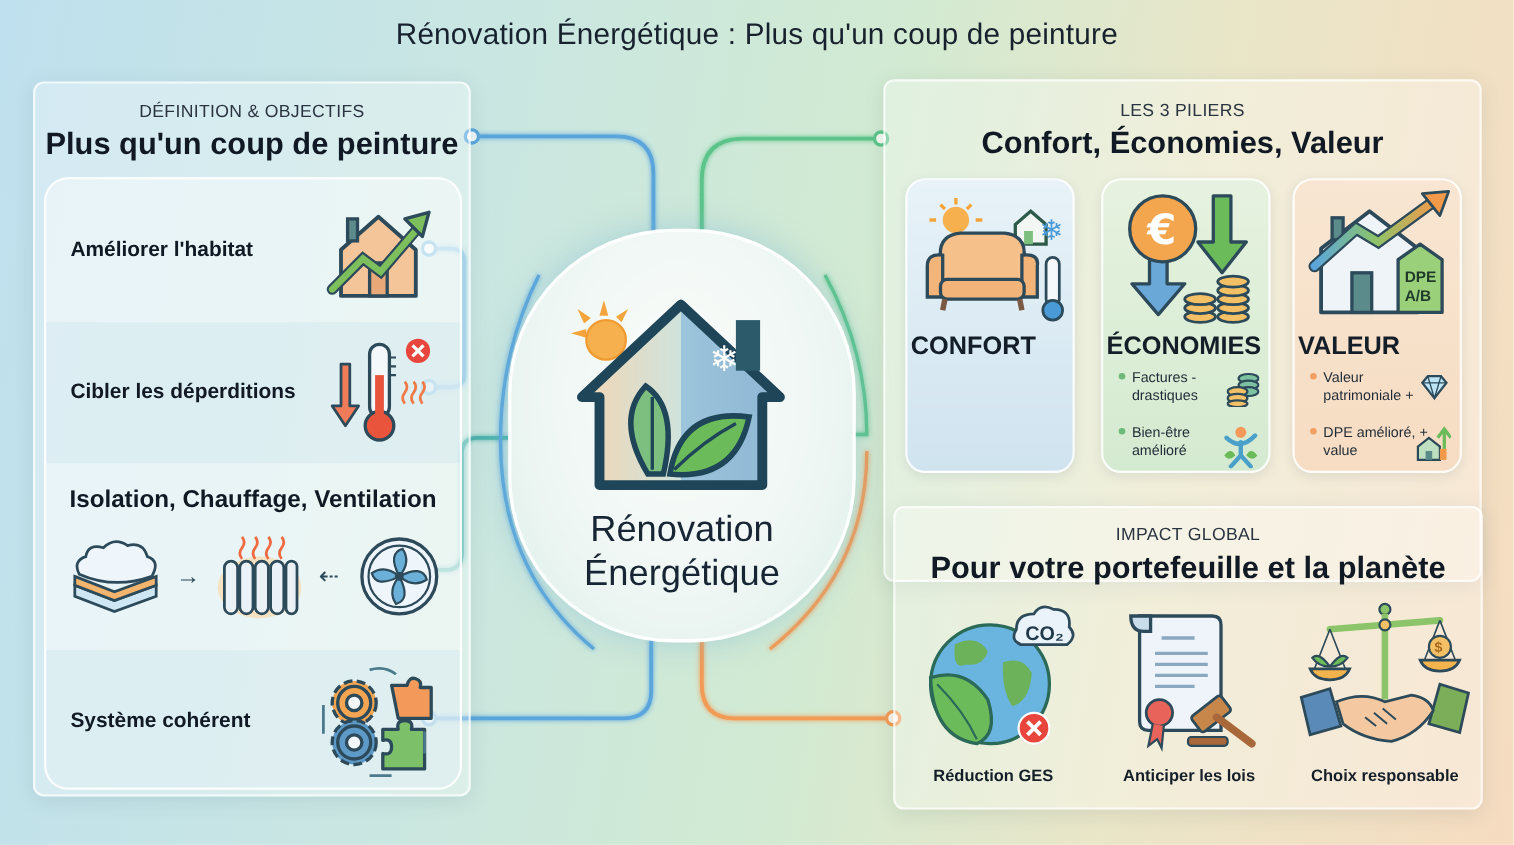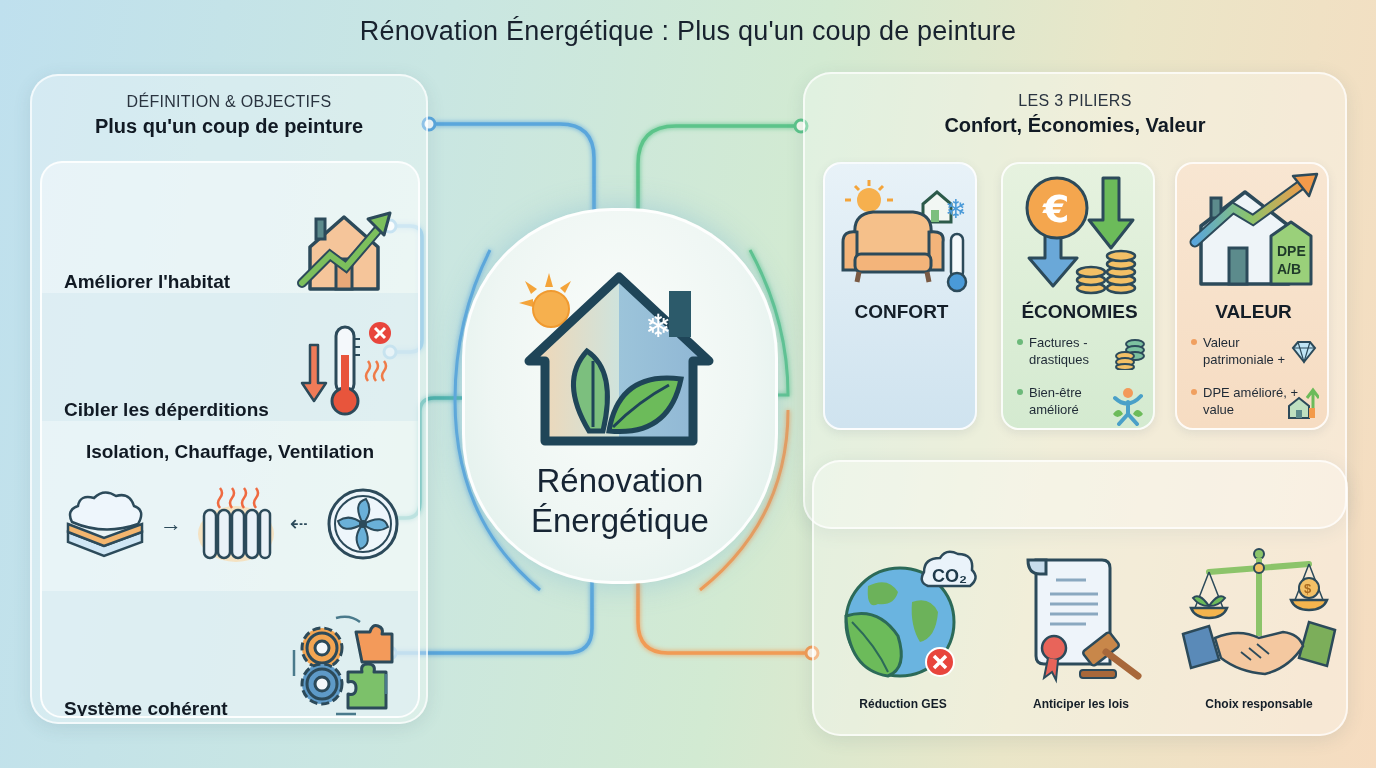--- a/index.html
+++ b/index.html
@@ -1,46 +1,46 @@
 <!DOCTYPE html>
 <html><head>
 <meta charset="utf-8">
 <style>
 *{box-sizing:border-box;margin:0;padding:0}
 html,body{width:1376px;height:768px;overflow:hidden}
 body{font-family:"Liberation Sans","DejaVu Sans",sans-serif;color:#15202b;
 background:linear-gradient(100deg,#bfe0ee 0%,#c9e6e2 30%,#d2ead2 55%,#eae6c8 75%,#f6dcc0 100%);position:relative}
 .title{position:absolute;left:0;right:0;top:16px;text-align:center;font-size:27px;font-weight:normal;color:#18222e;letter-spacing:.2px}
-.panel{position:absolute;border-radius:28px;background:rgba(255,255,255,.32);border:2px solid rgba(255,255,255,.7);box-shadow:0 4px 18px rgba(60,90,110,.12)}
+.panel{position:absolute;border-radius:10px;background:rgba(255,255,255,.32);border:2px solid rgba(255,255,255,.7);box-shadow:0 4px 18px rgba(60,90,110,.12)}
 .ph-sub{text-align:center;font-size:16px;color:#2a3440;letter-spacing:.3px}
-.ph-title{text-align:center;font-size:20px;font-weight:bold;color:#111a24;margin-top:4px}
+.ph-title{text-align:center;font-size:28px;font-weight:bold;color:#111a24;margin-top:4px}
 
 #left{left:30px;top:74px;width:398px;height:650px}
 #left .head{padding-top:17px}
 .lcard{position:absolute;left:8px;top:85px;width:380px;height:557px;border-radius:22px;background:rgba(255,255,255,.45);border:2px solid rgba(255,255,255,.85);overflow:hidden}
-.lrow{position:absolute;left:0;width:100%;display:flex;align-items:flex-end;padding:0 22px}
+.lrow{position:absolute;left:0;width:100%;display:flex;align-items:center;padding:0 22px}
 .lrow .lbl{font-size:19px;font-weight:bold;color:#111a24;flex:1}
 .lrow.alt{background:rgba(200,225,235,.35)}
 .ico{flex:none;display:flex;align-items:center;justify-content:center}
 
 .hub{position:absolute;left:462px;top:208px;width:316px;height:376px;border-radius:150px;background:radial-gradient(ellipse at 50% 40%,#fbfdfb 0%,#eef6f3 60%,#dceee9 100%);border:3px solid rgba(255,255,255,.9);box-shadow:0 0 30px rgba(120,180,210,.45)}
 .hub .t{position:absolute;left:0;right:0;top:250px;text-align:center;font-size:33px;font-weight:normal;line-height:40px;color:#172534}
 
 #pillars{left:803px;top:72px;width:544px;height:457px}
 #pillars .head{padding-top:18px}
 .pcard{position:absolute;top:88px;width:154px;height:268px;border-radius:18px;border:2px solid rgba(255,255,255,.85);box-shadow:0 3px 10px rgba(80,100,120,.12)}
-.pcard .ptitle{position:absolute;left:3px;right:0;top:137px;text-align:center;font-size:19px;font-weight:bold;color:#141e28}
+.pcard .ptitle{position:absolute;left:3px;right:0;top:137px;text-align:left;font-size:23px;font-weight:bold;color:#141e28}
 .pcard ul{position:absolute;left:12px;right:8px;top:170px;list-style:none}
 .pcard li{font-size:13px;line-height:17px;color:#1f2a36;position:relative;padding-left:14px;margin-bottom:10px}
 .pcard li .dot{position:absolute;left:2px;top:5px;width:6px;height:6px;border-radius:50%}
 .pcard li .mini{position:absolute;right:0;top:2px}
 #impact{left:812px;top:460px;width:536px;height:276px}
 #impact .head{padding-top:16px}
 .icard{position:absolute;top:80px;width:178px;height:190px;display:flex;flex-direction:column;align-items:center}
-.icard .lab{position:absolute;top:155px;left:0;right:0;text-align:center;font-size:12px;font-weight:bold;color:#141e28}
+.icard .lab{position:absolute;top:155px;left:0;right:0;text-align:center;font-size:15px;font-weight:bold;color:#141e28}
 svg{display:block}
 .lines{position:absolute;left:0;top:0;pointer-events:none}
 </style>
 </head>
 <body>
 
 <div class="title">Rénovation Énergétique : Plus qu'un coup de peinture</div>
 
 <svg class="lines" width="1376" height="768">
   <defs>
@@ -102,21 +102,21 @@
           <circle cx="45" cy="80" r="13" fill="#e8553c" stroke="#2c4a5a" stroke-width="3"></circle>
           <rect x="41" y="34" width="8" height="44" fill="#e8553c"></rect>
           <path d="M54 18h6M54 26h6M54 34h6" stroke="#2c4a5a" stroke-width="2"></path>
           <circle cx="80" cy="12" r="11" fill="#e8453c"></circle>
           <path d="M75 7l10 10M85 7l-10 10" stroke="#fff" stroke-width="3"></path>
           <path d="M68 40 q4 5 0 10 q-4 5 0 10 M76 40 q4 5 0 10 q-4 5 0 10 M84 40 q4 5 0 10 q-4 5 0 10" fill="none" stroke="#ef7b48" stroke-width="2.5"></path>
         </svg>
       </span>
     </div>
     <div style="position:absolute;top:258px;height:170px;width:100%">
-      <div style="position:absolute;top:20px;left:0;right:0;text-align:center;font-size:19px;font-weight:bold;color:#111a24">Isolation, Chauffage, Ventilation</div>
+      <div style="position:absolute;top:20px;left:0;right:0;text-align:center;font-size:22px;font-weight:bold;color:#111a24">Isolation, Chauffage, Ventilation</div>
       <div style="position:absolute;top:62px;left:22px;right:14px;display:flex;align-items:center;justify-content:space-between">
         <svg width="82" height="72" viewBox="0 0 82 72">
           <path d="M4 44 L40 58 L78 44 L78 54 L40 68 L4 54 Z" fill="#cfe6f5" stroke="#2c4a5a" stroke-width="2.5"></path>
           <path d="M4 36 L40 50 L78 36 L78 44 L40 58 L4 44 Z" fill="#f3b56e" stroke="#2c4a5a" stroke-width="2.5"></path>
           <path d="M8 34 Q2 22 14 18 Q16 6 30 10 Q40 0 52 8 Q66 4 70 18 Q82 22 74 36 Q40 48 8 34Z" fill="#eef6fc" stroke="#2c4a5a" stroke-width="2.5"></path>
         </svg>
         <span style="font-size:22px;color:#2c4a5a">→</span>
         <svg width="80" height="80" viewBox="0 0 80 80">
           <ellipse cx="40" cy="50" rx="38" ry="28" fill="#fbd5a0" opacity=".6"></ellipse>
           <g fill="#eaf2f8" stroke="#2c4a5a" stroke-width="2.5">
@@ -303,20 +303,24 @@
             <rect x="9" y="24" width="6" height="8" fill="#5c8b8c"></rect>
             <path d="M26 32 V6 M20 12 L26 4 L32 12" fill="none" stroke="#6cbb5a" stroke-width="3"></path>
             <rect x="22" y="22" width="6" height="10" fill="#f39a4a"></rect>
           </svg>
       </li>
     </ul>
   </div>
 </section>
 
 <section class="panel" id="impact">
+  <div class="head">
+    <div class="ph-sub">IMPACT GLOBAL</div>
+    <div class="ph-title">Pour votre portefeuille et la planète</div>
+  </div>
 
   <div class="icard" style="left:0">
     <svg style="margin-top:4px" width="150" height="140" viewBox="0 0 150 140">
       <circle cx="72" cy="76" r="54" fill="#6ab4e0" stroke="#2c6a58" stroke-width="3"></circle>
       <path d="M40 40 q20 -10 30 6 q-4 14 -20 12 q-12 6 -10 -18Z M84 56 q18 -6 26 10 q-2 26 -18 30 q-10 -16 -8 -40Z" fill="#6cb25a"></path>
       <path d="M18 70 Q50 60 70 90 Q80 122 60 130 Q20 124 18 70Z" fill="#6cbb5a" stroke="#2c6a58" stroke-width="3"></path>
       <path d="M24 76 Q48 100 60 126" fill="none" stroke="#2c6a58" stroke-width="2"></path>
       <path d="M96 26 q0 -14 16 -14 q6 -10 18 -4 q16 0 14 16 q8 8 -2 16 H100 q-10 -4 -4 -14Z" fill="#eaf3fa" stroke="#2c4a5a" stroke-width="2.5"></path>
       <text x="104" y="36" font-size="18" font-weight="bold" fill="#1f3a4a" font-family="Liberation Sans, sans-serif">CO₂</text>
       <circle cx="112" cy="116" r="14" fill="#e8453c" stroke="#fff" stroke-width="2"></circle>

